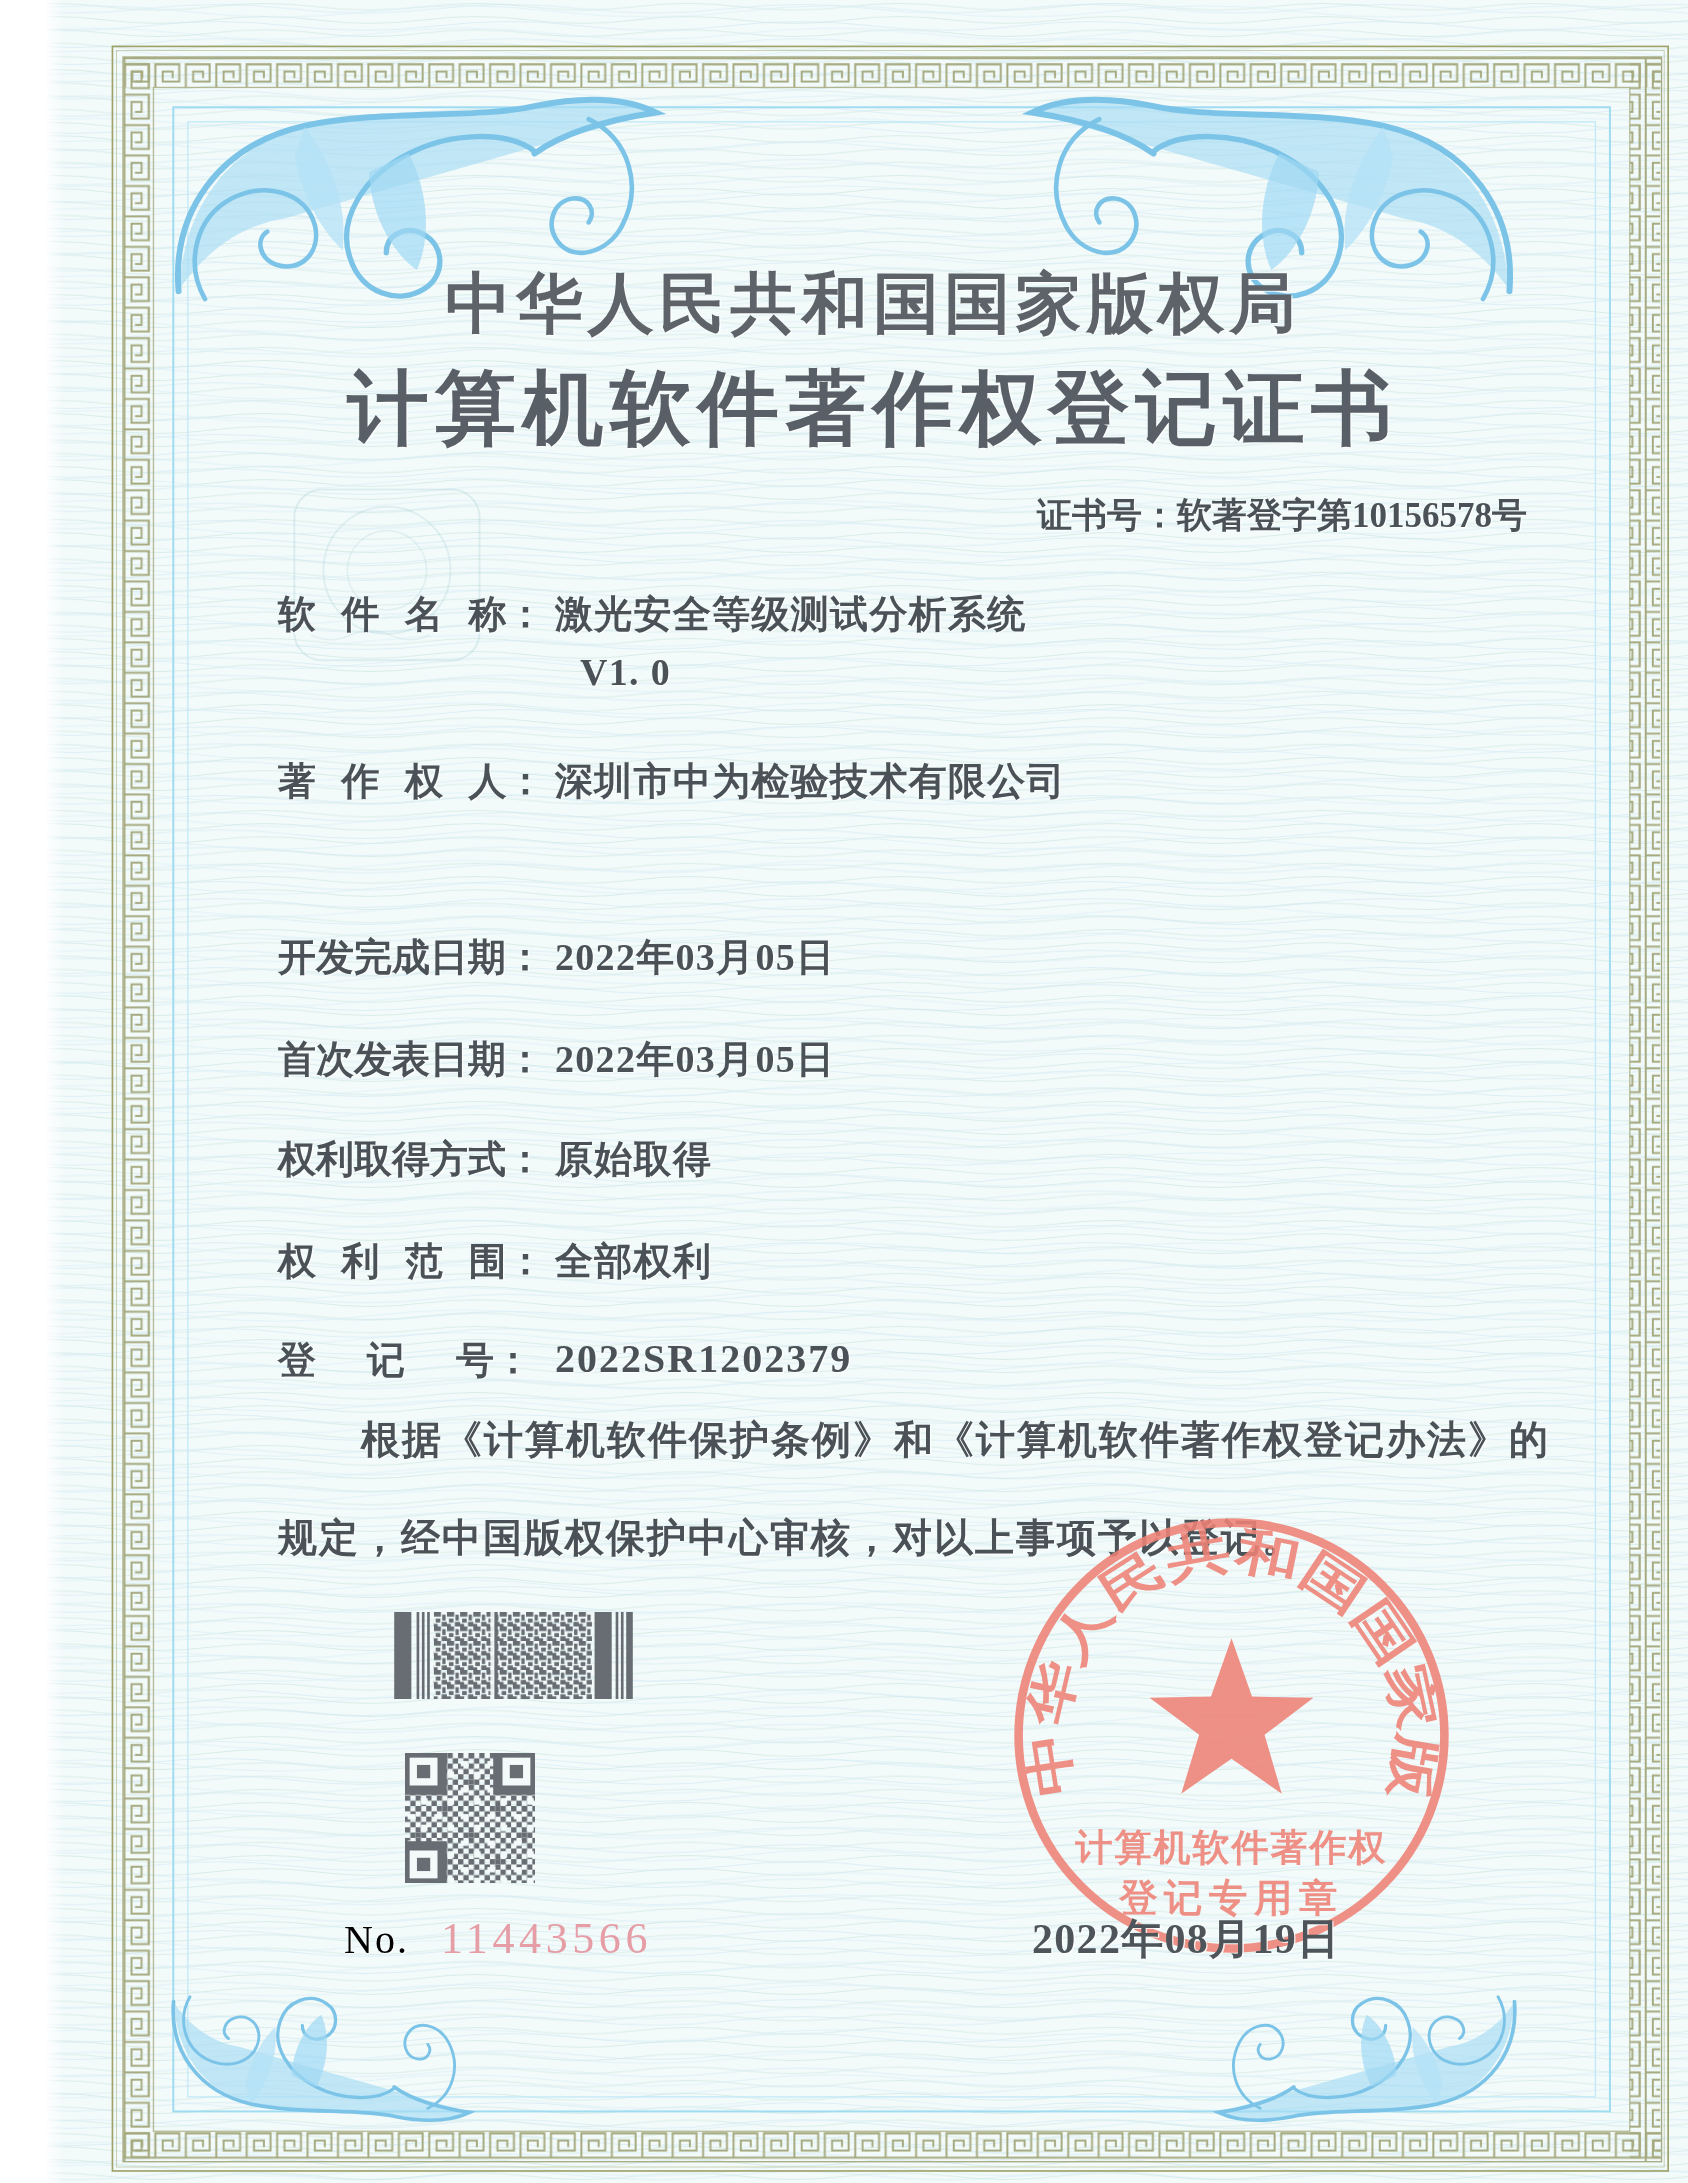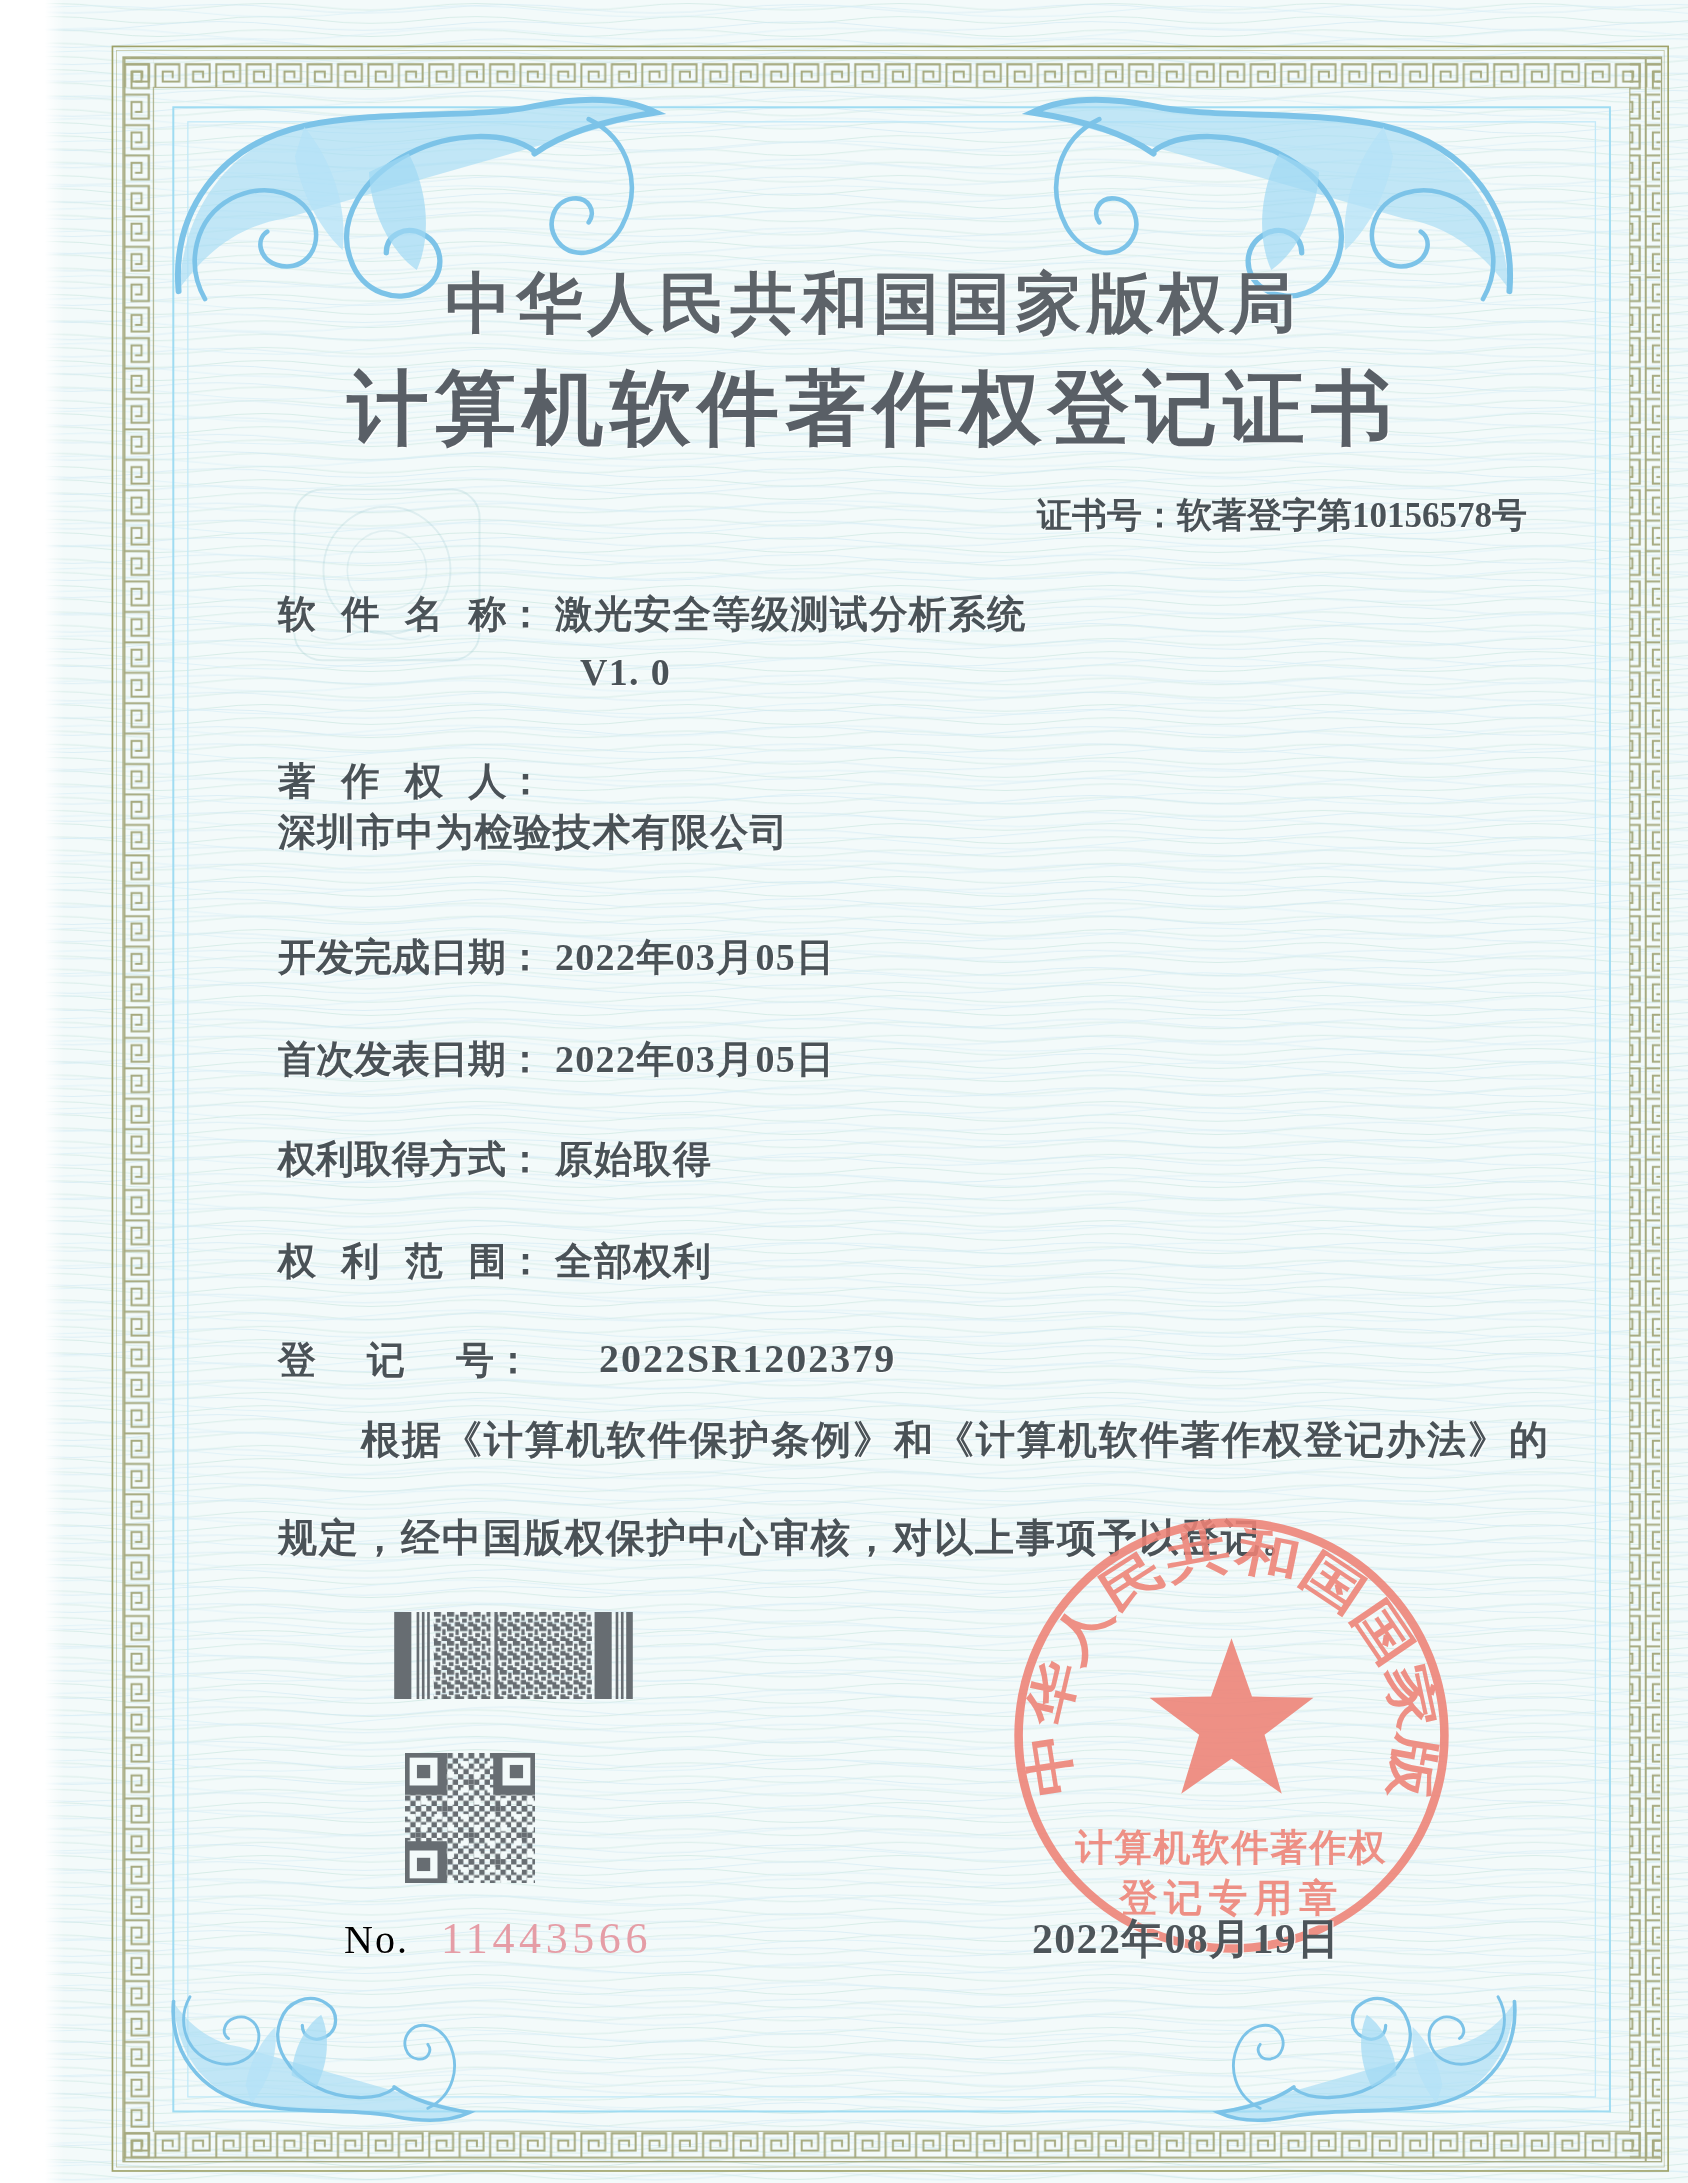--- a/index.html
+++ b/index.html
@@ -24,26 +24,26 @@
   #cert-title{top:355px;font-size:81px;letter-spacing:6.6px;color:#595f66;}
   #cert-no-row{
     left:1037px;top:492px;z-index:3;display:flex;
     font-size:35px;
   }
   .field-row{left:278px;z-index:3;display:flex;font-size:38px;word-spacing:16px;margin-top:20px;}
   .field-label{display:inline-block;min-width:277px;}
   .field-value{word-spacing:0;letter-spacing:1.3px;}
   #row-name   {top:569px;}
   #row-version{top:630px;left:580px;}
-  #row-author {top:736px;flex-direction:column;}
+  #row-author {top:736px;}
   #row-dev    {top:912px;}
   #row-pub    {top:1014px;}
   #row-acq    {top:1114px;}
   #row-scope  {top:1216px;}
-  #row-reg    {top:1315px;gap:44px;}
+  #row-reg    {top:1315px;}
   #row-reg .field-value{font-size:40px;letter-spacing:2px;}
   .stmt{z-index:3;font-size:39px;letter-spacing:2px;}
   #stmt-1{left:361px;top:1413px;}
   #stmt-2{left:278px;top:1511px;}
   #serial-row{left:344px;top:1913px;z-index:3;display:flex;align-items:baseline;}
   #serial-prefix{font-size:40px;color:#000000;font-weight:400;letter-spacing:2px;
     text-shadow:1.3px 1.3px 0 rgba(255,255,255,0.85);}
   #serial-number{margin-left:32px;font-size:44px;color:#e59da6;font-weight:400;
     letter-spacing:4.6px;font-family:"Liberation Serif",serif;}
   #issue-date{left:1032px;top:1911px;z-index:5;font-size:42px;letter-spacing:1.3px;color:#4d555a;}

